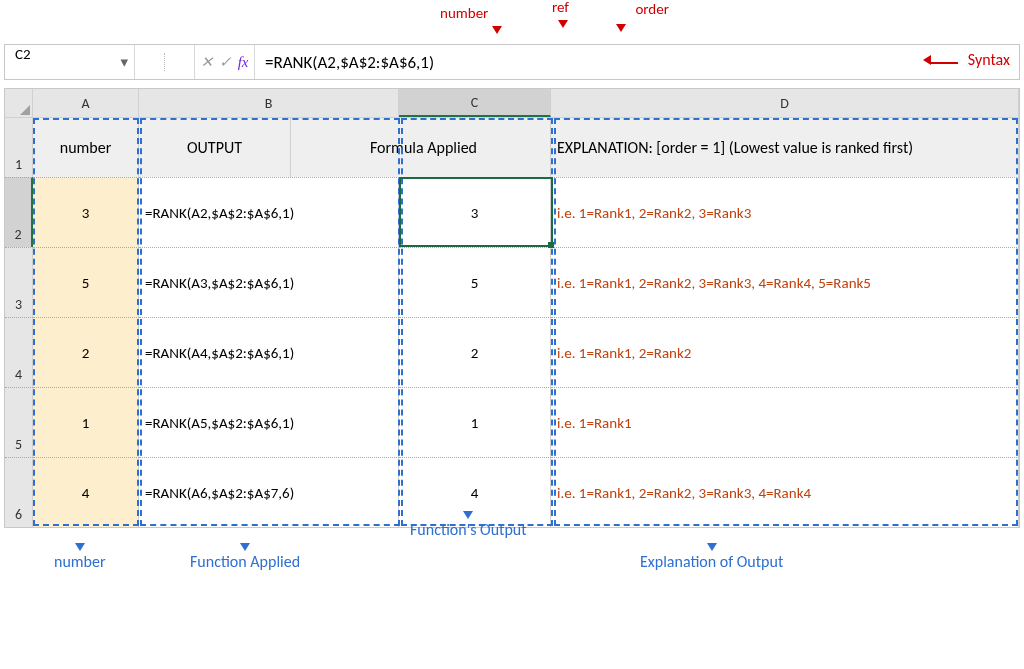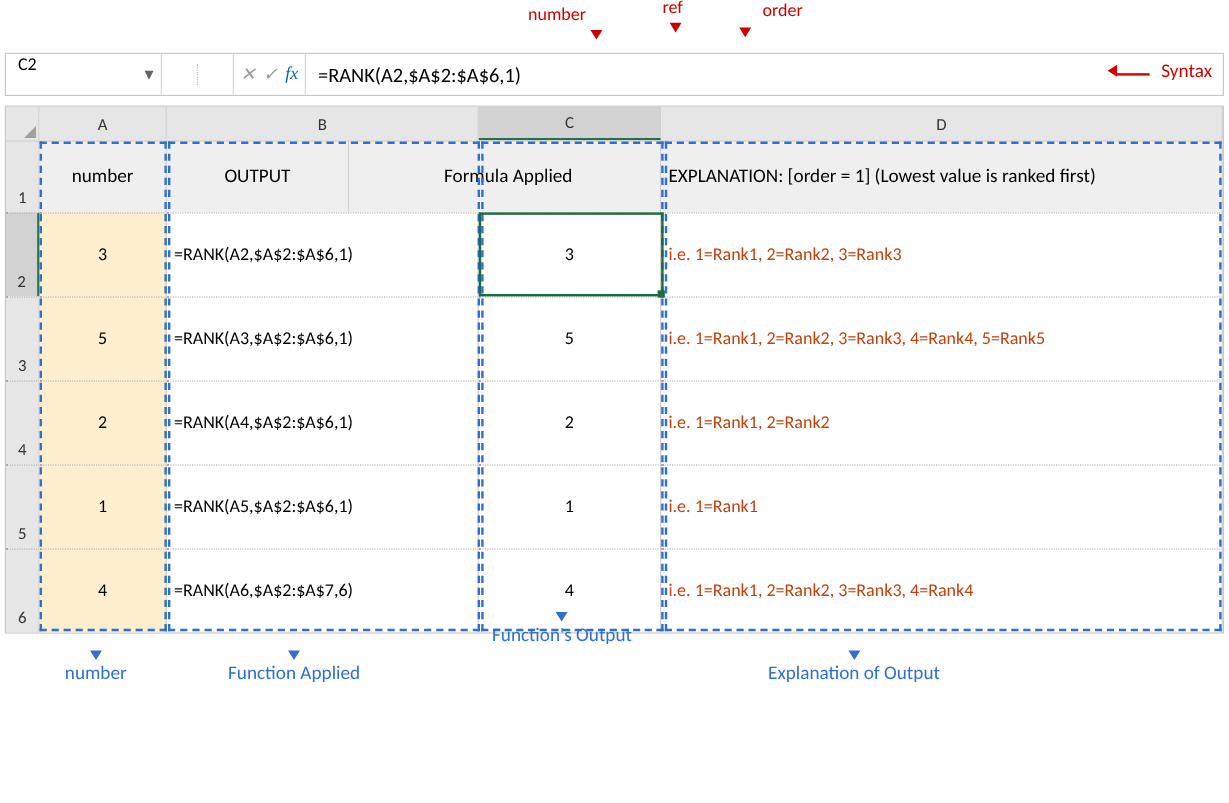--- a/index.html
+++ b/index.html
@@ -202,21 +202,21 @@
     <div class="namebox">
       <span>C2</span>
       <span class="dd">▾</span>
     </div>
     <div class="fctrl">
       <span class="vl"></span>
     </div>
     <div class="fxcell">
       <span>✕</span>
       <span>✓</span>
-      <span style="color:#0369a1;">fx</span>
+      <span style="color:#6d28d9;">fx</span>
     </div>
     <div class="finput">
       <span>=RANK(A2,$A$2:$A$6,1)</span>
     </div>
   </div>
 
   <div class="syntax-note">
     <span class="arr-left"></span>
     <span>Syntax</span>
   </div>

